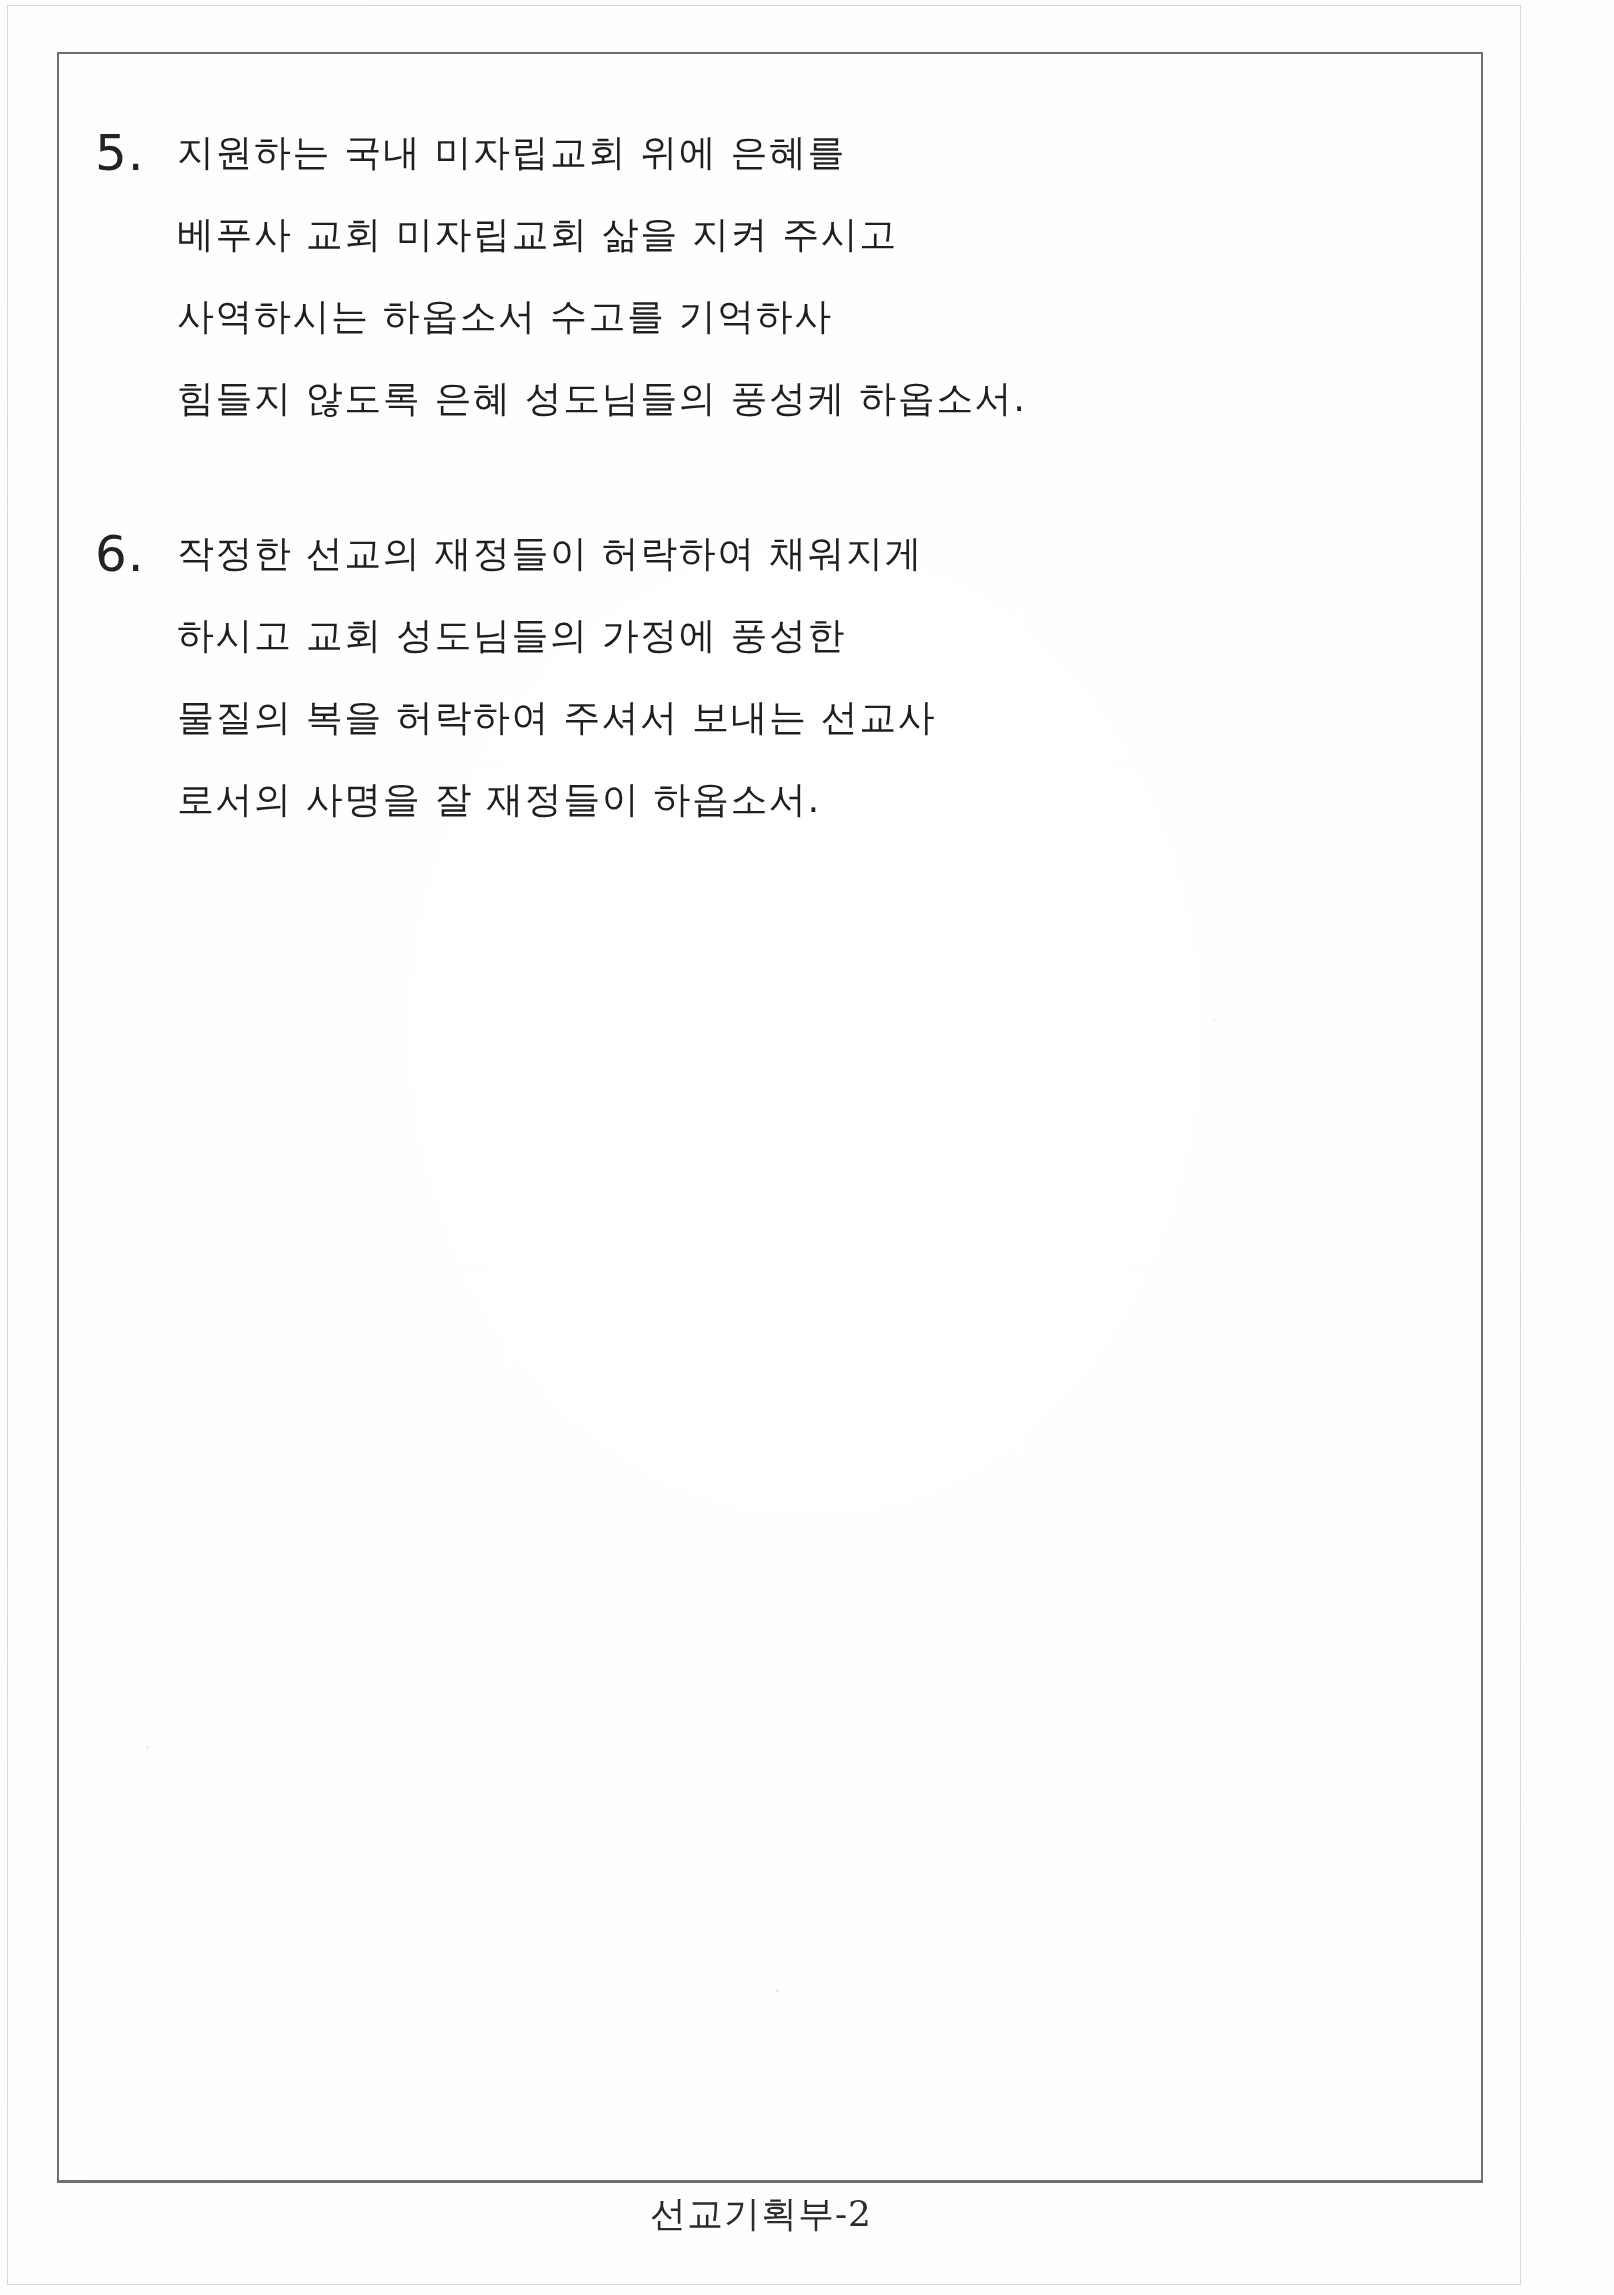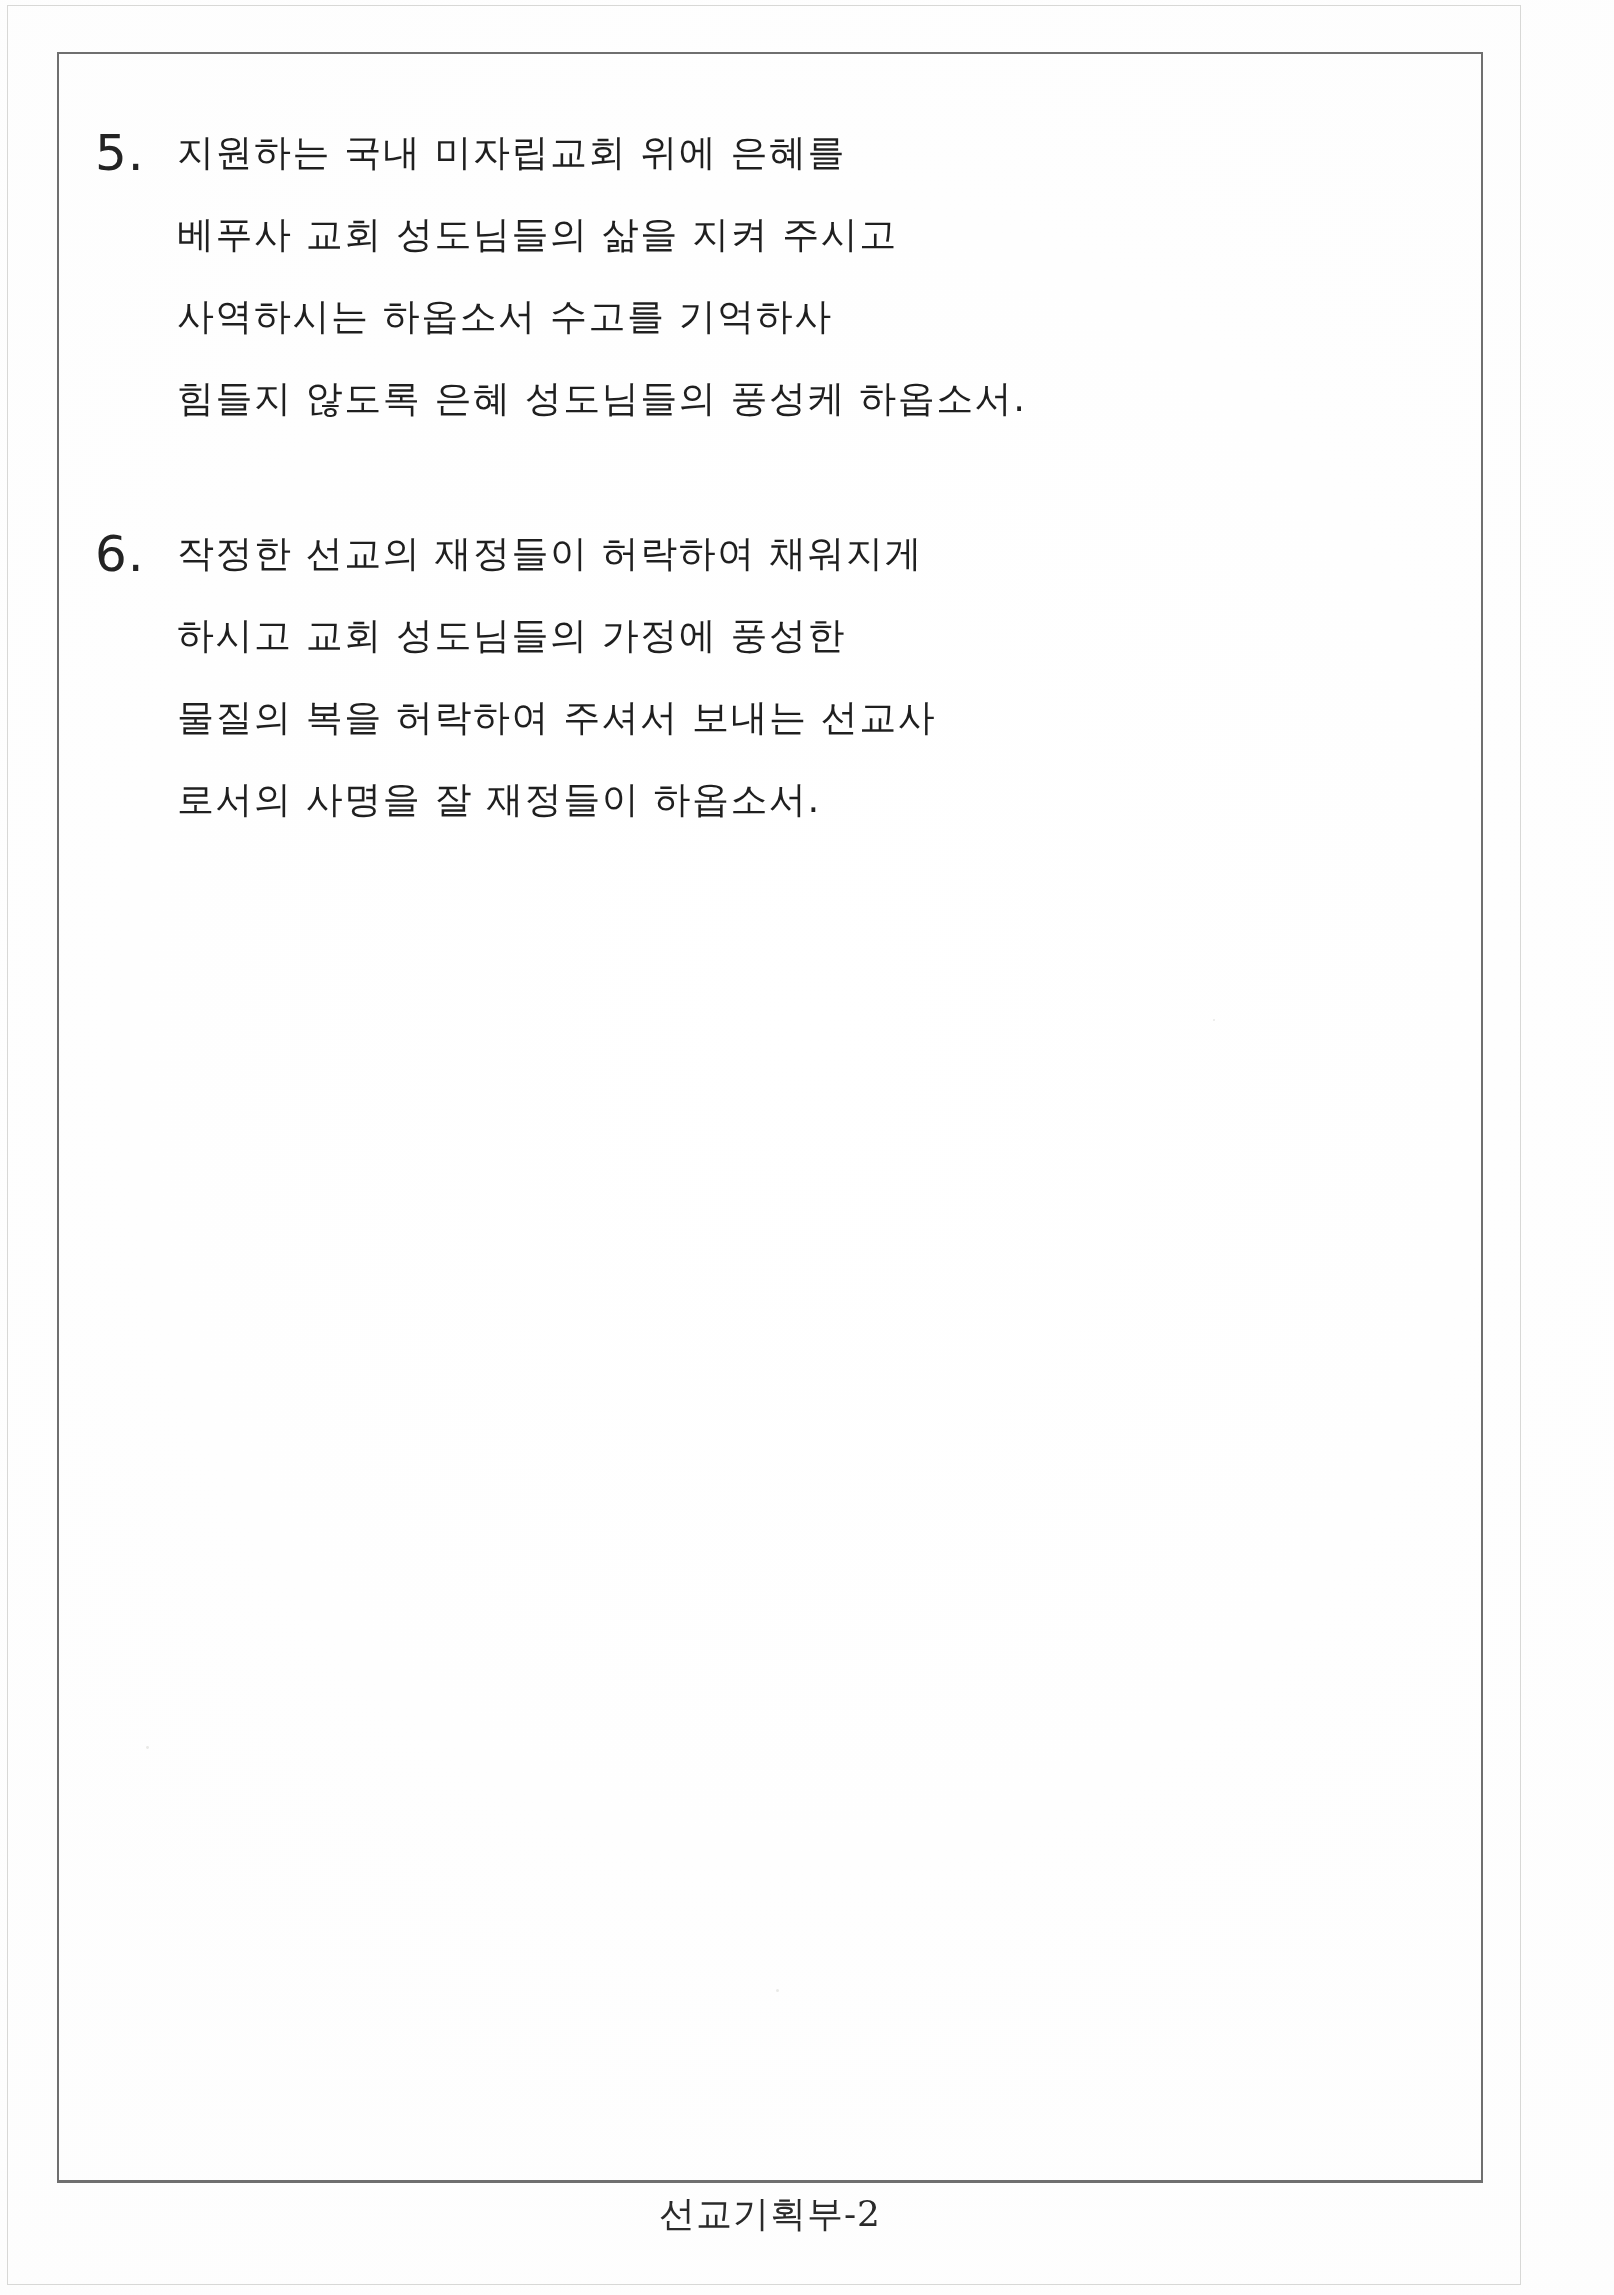--- a/index.html
+++ b/index.html
@@ -89,21 +89,21 @@
     position: absolute;
     left: 57px;
     top: 2182px;
     width: 1426px;
     height: 0;
     border-top: 1.9px solid #6f6f6f;
   }
 
   .footer {
     position: absolute;
-    left: 57px;
+    left: 48px;
     top: 2189px;
     width: 1426px;
     text-align: center;
     font-size: 36px;
     line-height: 49px;
     color: #2a2a2a;
     font-family: "DejaVu Serif", serif;
     letter-spacing: 1px;
   }
 
@@ -120,21 +120,21 @@
 <div class="scan-page"></div>
 <div class="scan-edge"></div>
 <div class="doc-frame"></div>
 
 <div class="content">
 
   <div class="para">
     <div class="para-num">5.</div>
     <div class="para-lines">
       <div class="line">지원하는 국내 미자립교회 위에 은혜를</div>
-      <div class="line">베푸사 교회 성도님들의 삶을 지켜 주시고</div>
+      <div class="line">베푸사 교회 미자립교회 삶을 지켜 주시고</div>
       <div class="line">사역하시는 하옵소서 수고를 기억하사</div>
       <div class="line">힘들지 않도록 은혜 성도님들의 풍성케 하옵소서.</div>
     </div>
   </div>
 
   <div class="para">
     <div class="para-num">6.</div>
     <div class="para-lines">
       <div class="line">작정한 선교의 재정들이 허락하여 채워지게</div>
       <div class="line">하시고 교회 성도님들의 가정에 풍성한</div>

